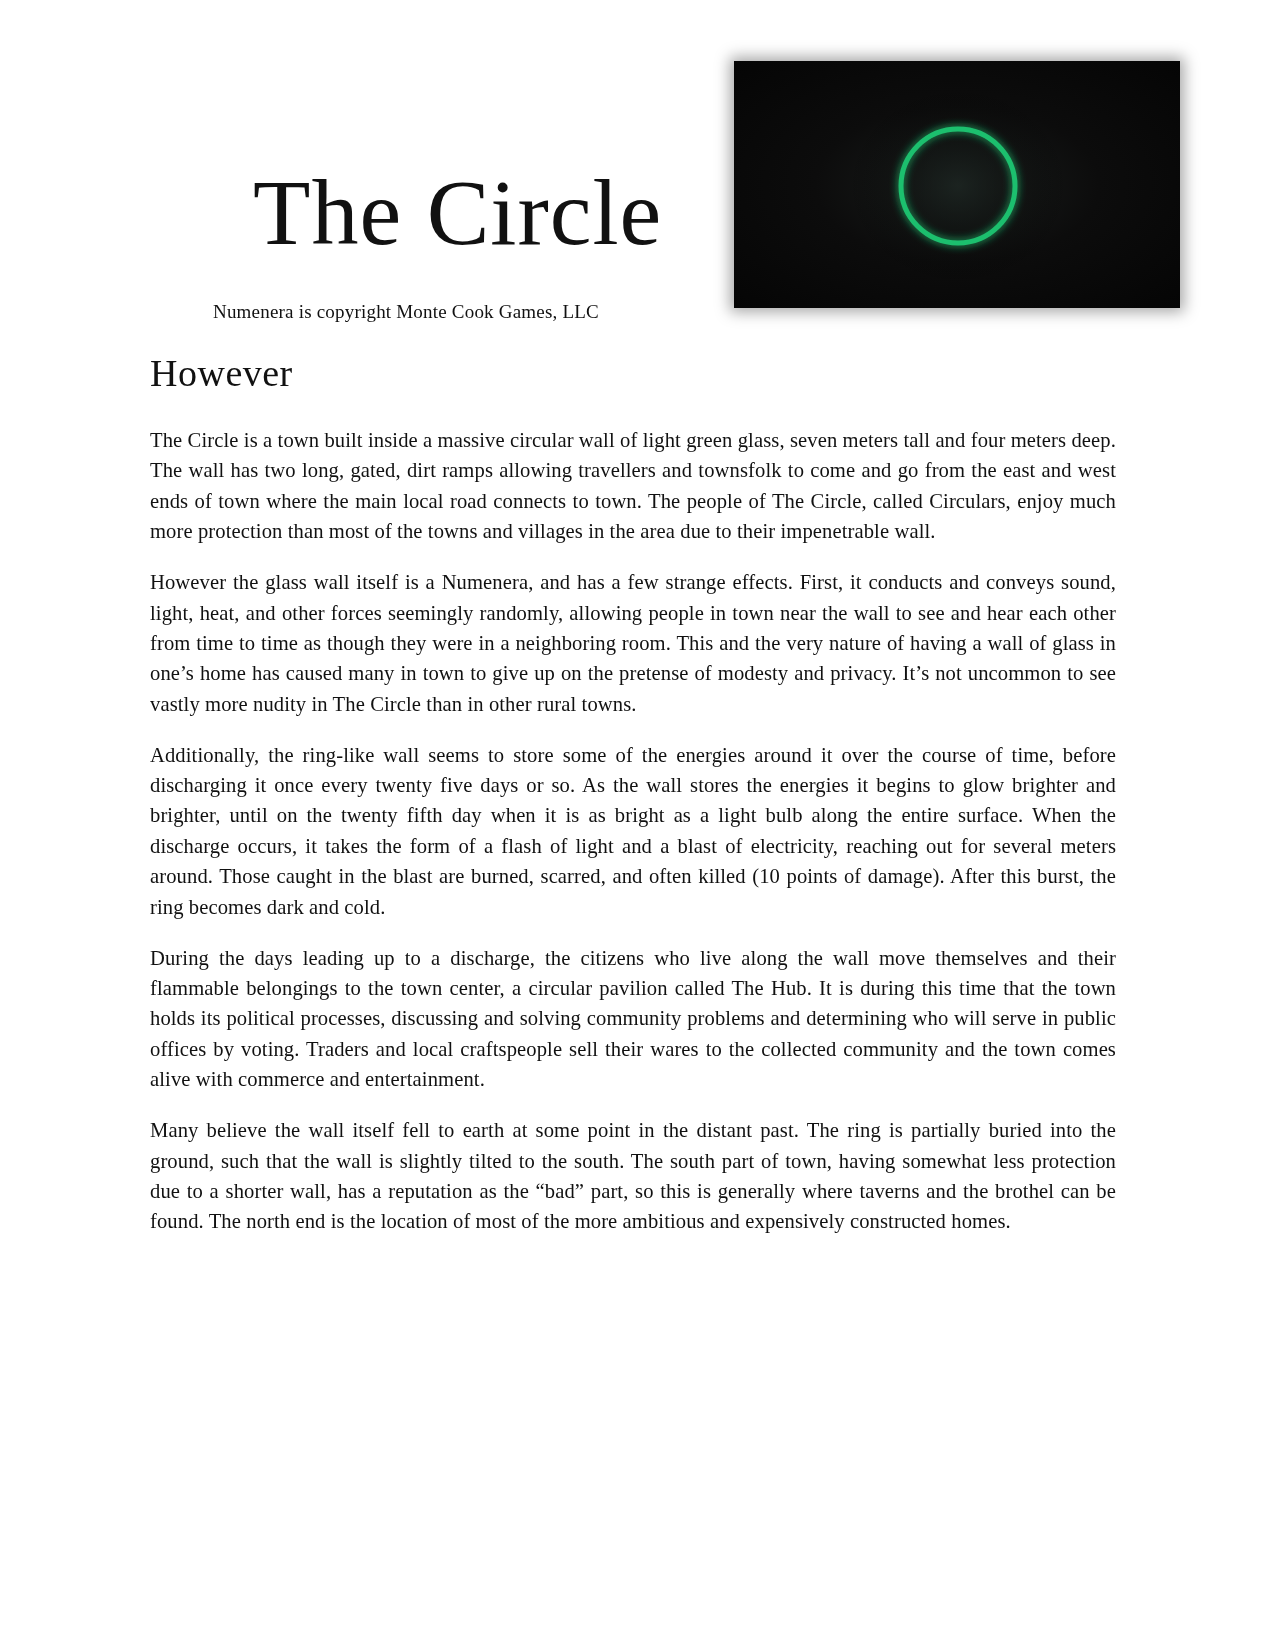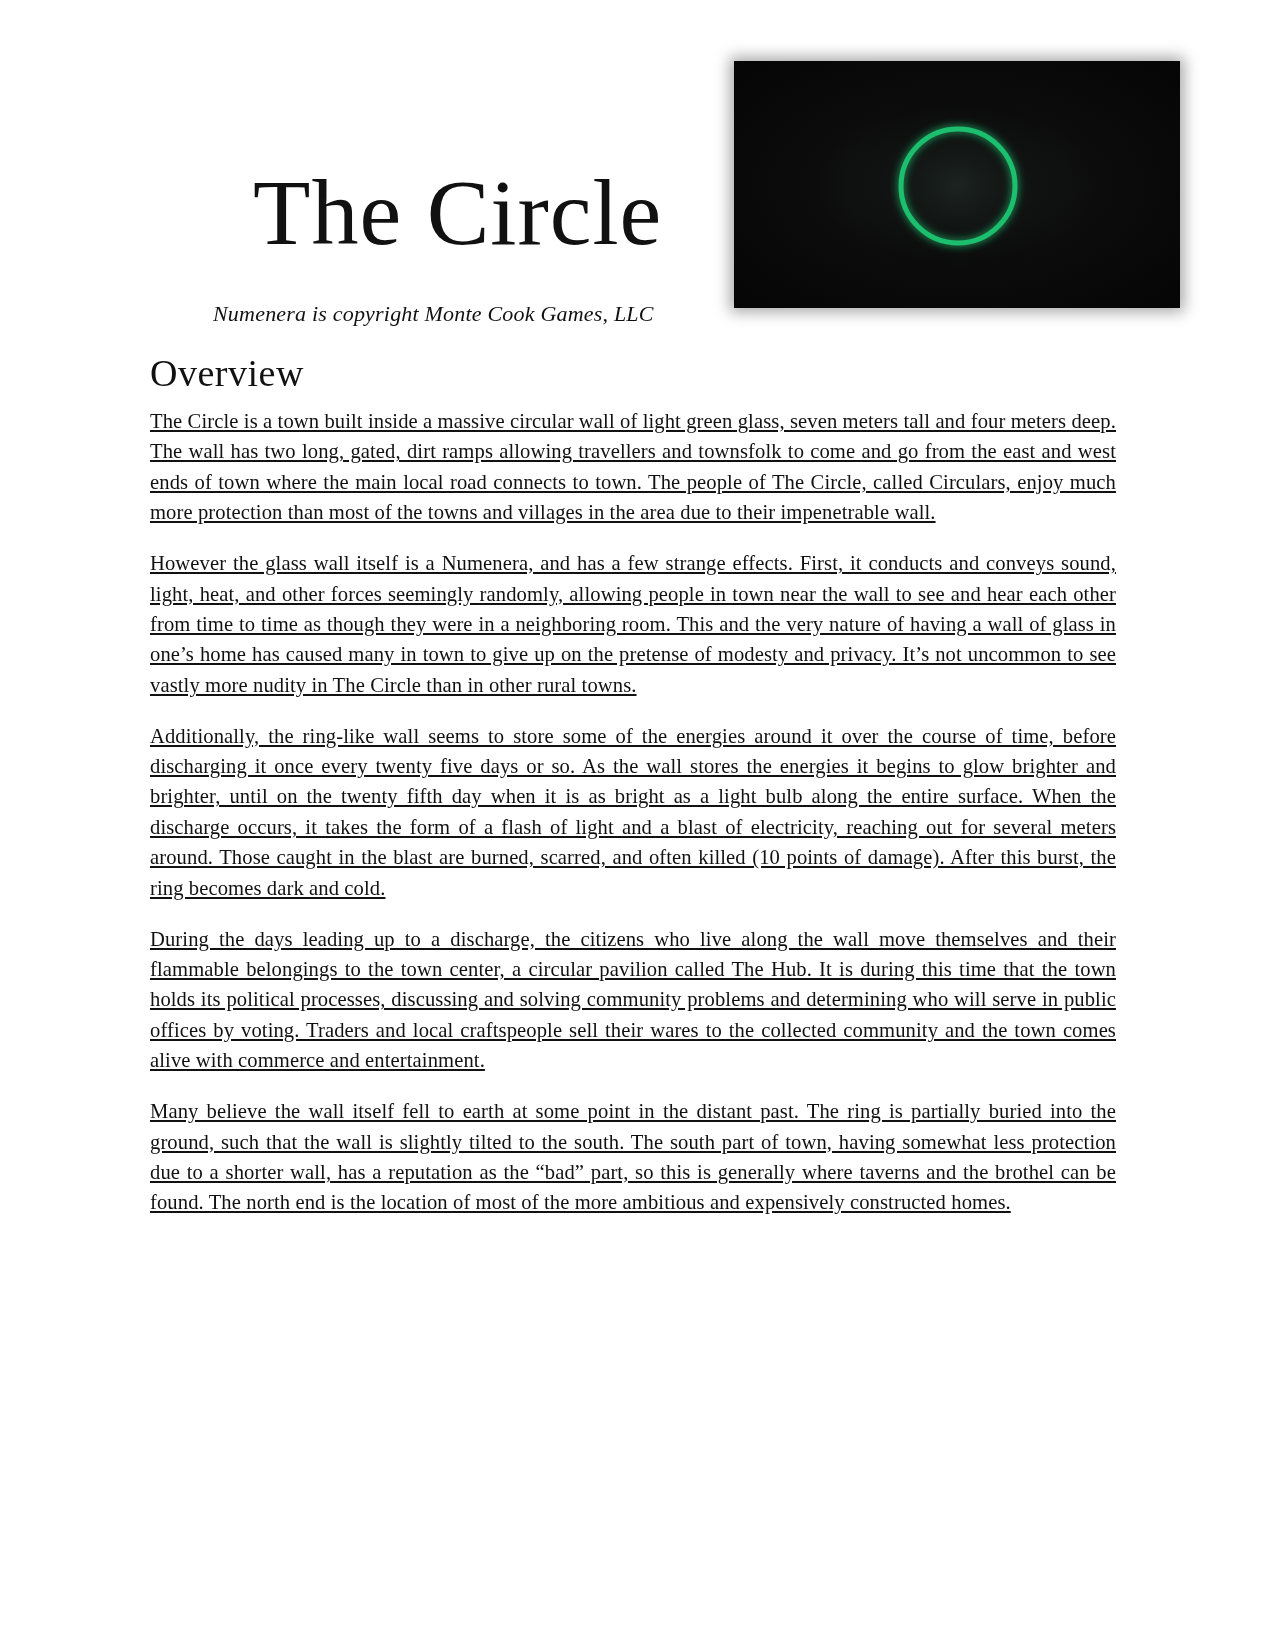--- a/index.html
+++ b/index.html
@@ -1,27 +1,27 @@
 <!DOCTYPE html>
 <html><head>
 <meta charset="utf-8">
 <style>
   html, body { margin: 0; padding: 0; background: #ffffff; }
   body { width: 1275px; height: 1650px; position: relative; overflow: hidden;
          font-family: "Liberation Serif", "DejaVu Serif", serif; color: #111; }
   .title { position: absolute; left: 236px; top: 148px; font-size: 94px; line-height: 1;
            font-family: "Liberation Serif", "DejaVu Serif", serif; font-weight: normal; letter-spacing: 1px; margin: 17px; }
-  .copyright { position: absolute; left: 213px; top: 302px; font-size: 22px; line-height: 1.1; letter-spacing: 0.2px; font-style: italic; }
+  .copyright { position: absolute; left: 213px; top: 302px; font-size: 19px; line-height: 1.1; letter-spacing: 0.2px; }
   .figure { position: absolute; left: 734px; top: 61px; width: 446px; height: 247px;
             background: radial-gradient(ellipse at 50% 50%, #1a1d1c 0%, #0c0c0c 45%, #050505 100%);
             box-shadow: 0 0 14px 4px rgba(0,0,0,0.35); }
   .figure svg { position: absolute; left: 0; top: 0; }
   .section-heading { position: absolute; left: 150px; top: 354px; font-size: 38px; line-height: 1; margin: 0;
                      font-weight: normal; letter-spacing: 0.5px; }
-  .body-text { position: absolute; left: 150px; top: 406px; width: 966px; text-decoration: underline; }
+  .body-text { position: absolute; left: 150px; top: 425px; width: 966px; }
   .body-text p { margin: 0 0 20.5px 0; font-size: 20.6px; line-height: 30.4px; text-align: justify;
                  text-align-last: left; letter-spacing: 0.1px; }
 </style>
 </head>
 <body>
 
 <h1 class="title">The Circle</h1>
 
 <div class="copyright">Numenera is copyright Monte Cook Games, LLC</div>
 
@@ -38,21 +38,21 @@
       <radialGradient id="haze" cx="50%" cy="50%" r="50%">
         <stop offset="0%" stop-color="#1c2622" stop-opacity="0.7"></stop>
         <stop offset="100%" stop-color="#000" stop-opacity="0"></stop>
       </radialGradient>
     </defs>
     <ellipse cx="224" cy="125" rx="110" ry="100" fill="url(#haze)"></ellipse>
     <circle cx="224" cy="125" r="57" fill="none" stroke="#1fbf6e" stroke-width="5" filter="url(#glow)"></circle>
   </svg>
 </div>
 
-<h2 class="section-heading">Overview</h2>
+<h2 class="section-heading">However</h2>
 
 <div class="body-text">
   <p>The Circle is a town built inside a massive circular wall of light green glass, seven meters tall and four meters deep.  The wall has two long, gated, dirt ramps allowing travellers and townsfolk to come and go from the east and west ends of town where the main local road connects to town.  The people of The Circle, called Circulars, enjoy much more protection than most of the towns and villages in the area due to their impenetrable wall.</p>
   <p>However the glass wall itself is a Numenera, and has a few strange effects.  First, it conducts and conveys sound, light, heat, and other forces seemingly randomly, allowing people in town near the wall to see and hear each other from time to time as though they were in a neighboring room.  This and the very nature of having a wall of glass in one’s home has caused many in town to give up on the pretense of modesty and privacy.  It’s not uncommon to see vastly more nudity in The Circle than in other rural towns.</p>
   <p>Additionally, the ring-like wall seems to store some of the energies around it over the course of time, before discharging it once every twenty five days or so.  As the wall stores the energies it begins to glow brighter and brighter, until on the twenty fifth day when it is as bright as a light bulb along the entire surface.  When the discharge occurs, it takes the form of a flash of light and a blast of electricity, reaching out for several meters around.  Those caught in the blast are burned, scarred, and often killed (10 points of damage).  After this burst, the ring becomes dark and cold.</p>
   <p>During the days leading up to a discharge, the citizens who live along the wall move themselves and their flammable belongings to the town center, a circular pavilion called The Hub.  It is during this time that the town holds its political processes, discussing and solving community problems and determining who will serve in public offices by voting.  Traders and local craftspeople sell their wares to the collected community and the town comes alive with commerce and entertainment.</p>
   <p>Many believe the wall itself fell to earth at some point in the distant past.  The ring is partially buried into the ground, such that the wall is slightly tilted to the south.  The south part of town, having somewhat less protection due to a shorter wall, has a reputation as the “bad” part, so this is generally where taverns and the brothel can be found.  The north end is the location of most of the more ambitious and expensively constructed homes.</p>
 </div>
 
 </body></html>

